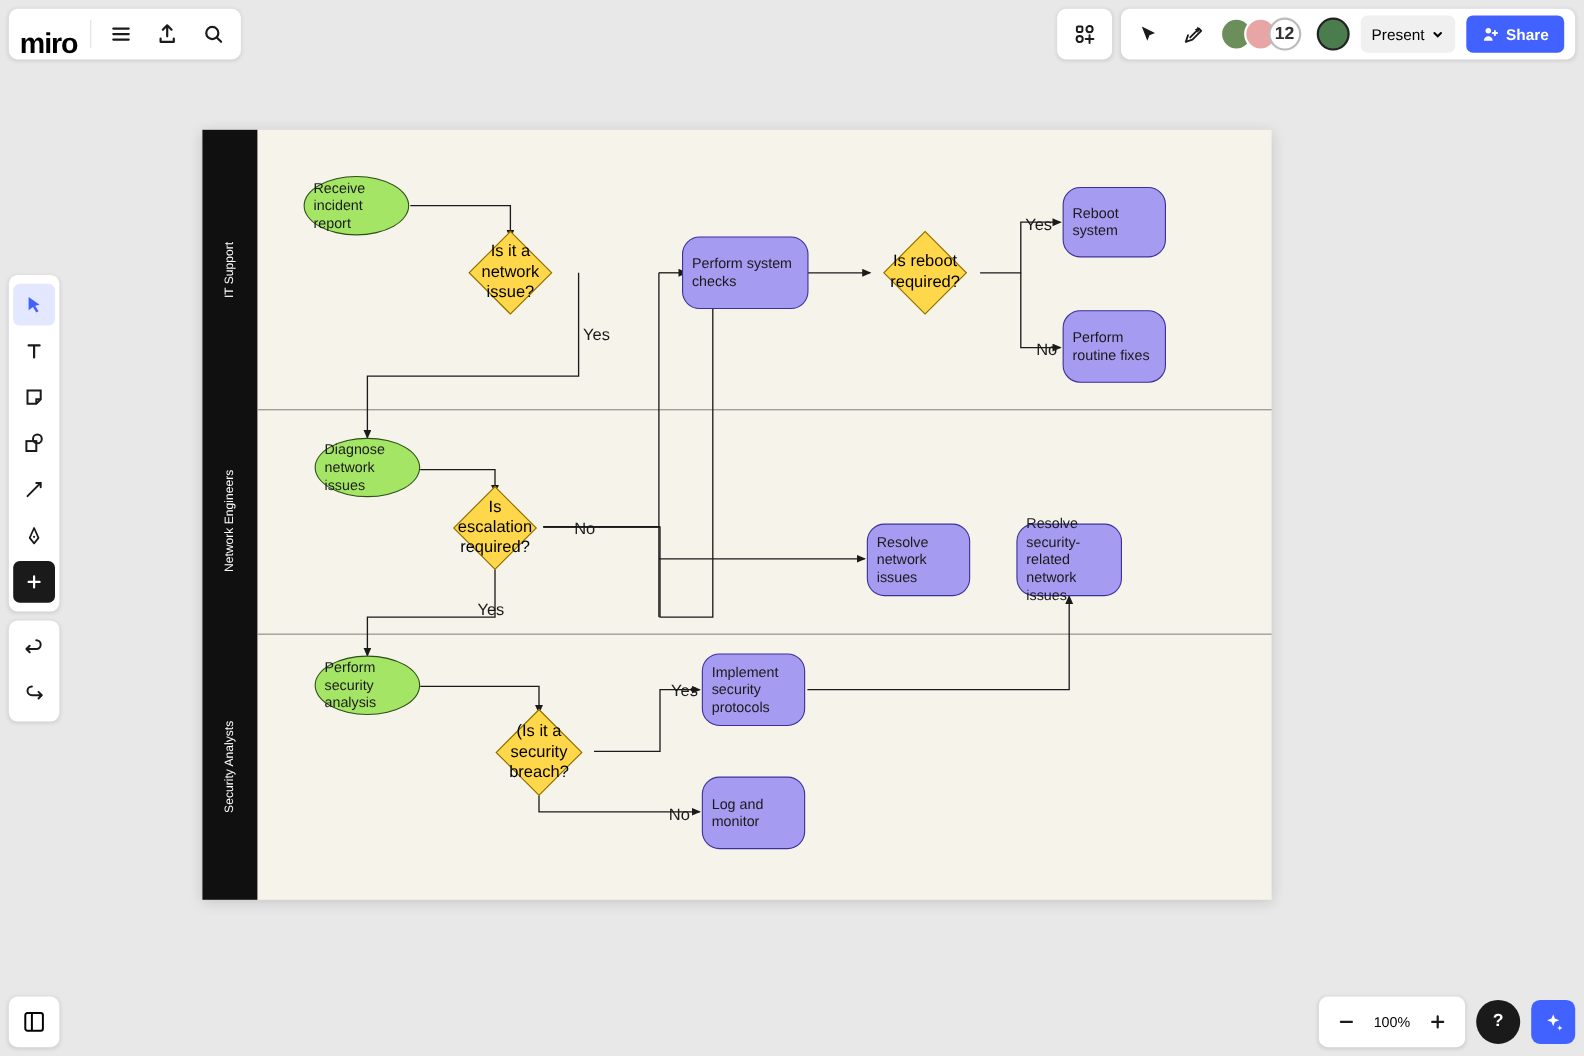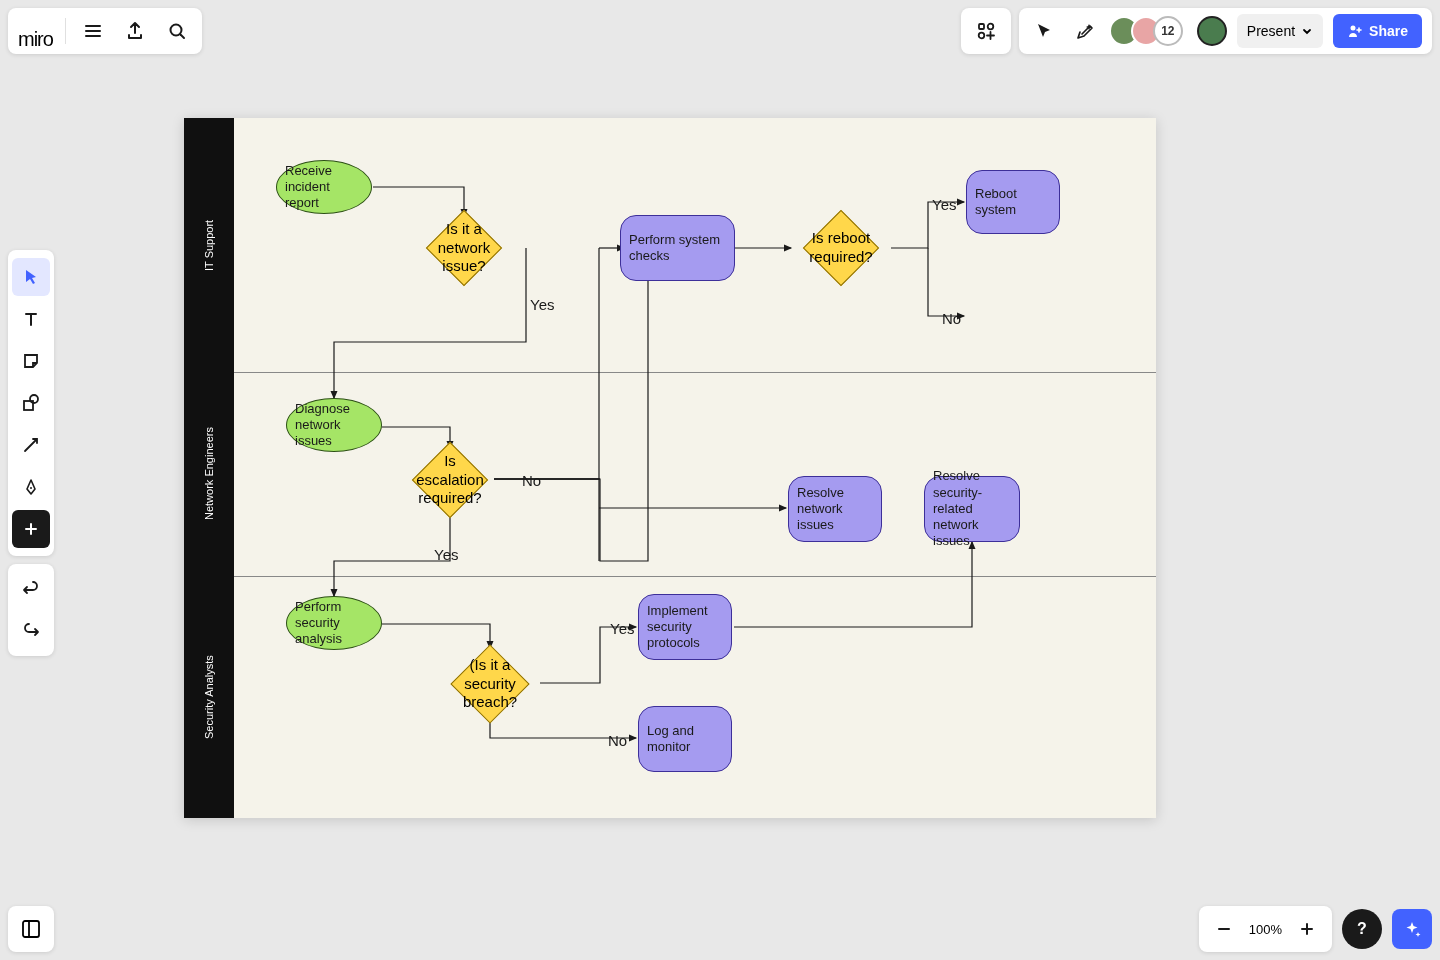--- a/index.html
+++ b/index.html
@@ -17,21 +17,21 @@
     top: 8px; left: 8px;
     background: #fff;
     border-radius: 8px;
     display: flex;
     align-items: center;
     height: 46px;
     padding: 0 10px;
     gap: 12px;
     box-shadow: 0 1px 4px rgba(0,0,0,.12);
   }
-  .logo { font-weight: 400; font-size: 20px; letter-spacing: -1px; margin-top: 16px; }
+  .logo { font-weight: 700; font-size: 26px; letter-spacing: -1px; margin-top: 16px; }
   .divider-v { width:1px; height:26px; background:#e0e0e0; }
   .icon-btn {
     width: 30px; height: 30px;
     display: flex; align-items: center; justify-content: center;
     border-radius: 4px; cursor: pointer;
     color:#1a1a1a;
   }
   
   .top-right {
     position: absolute; top:8px; right:8px;
@@ -43,21 +43,21 @@
     box-shadow: 0 1px 4px rgba(0,0,0,.12);
   }
   .avatars { display:flex; align-items:center; }
   .avatar {
     width:30px; height:30px; border-radius:50%;
     border:2px solid #fff; margin-left:-8px;
     display:flex; align-items:center; justify-content:center;
     font-size:11px; font-weight:600; color:#333;
   }
   .avatar:first-child{margin-left:0;}
-  .avatar.count{background:#fff;border:2px solid #bbb;color:#333;font-size:12px;}
+  .avatar.count{background:#fff;border:2px solid #bbb;color:#333;font-size:16px;}
   .present-btn {
     background:#f0f0f0; border-radius:6px; height:34px;
     display:flex; align-items:center; padding:0 10px; gap:6px;
     font-size:14px; font-weight:500; cursor:pointer;
   }
   .share-btn {
     background:#4262ff; color:#fff; border-radius:6px; height:34px;
     display:flex; align-items:center; padding:0 14px; gap:6px;
     font-size:14px; font-weight:600; cursor:pointer;
   }
@@ -336,20 +336,21 @@
   <div class="diamond-wrap" style="left:235px;top:100px;width:90px;height:60px">
     <div class="diamond" style="left:18px;top:3px;width:54px;height:54px"></div>
     <div class="diamond-text">Is it a network issue?</div>
   </div>
   <div class="shape rect" style="left:436px;top:97px;width:115px;height:66px">Perform system checks</div>
   <div class="diamond-wrap" style="left:612px;top:100px;width:90px;height:60px">
     <div class="diamond" style="left:18px;top:3px;width:54px;height:54px"></div>
     <div class="diamond-text">Is reboot required?</div>
   </div>
   <div class="shape rect" style="left:782px;top:52px;width:94px;height:64px">Reboot system</div>
+  <div class="shape rect" style="left:782px;top:164px;width:94px;height:66px">Perform routine fixes</div>
 
   <div class="shape oval" style="left:102px;top:280px;width:96px;height:54px">Diagnose network issues</div>
   <div class="diamond-wrap" style="left:221px;top:332px;width:90px;height:60px">
     <div class="diamond" style="left:18px;top:3px;width:54px;height:54px"></div>
     <div class="diamond-text">Is escalation required?</div>
   </div>
   <div class="shape rect" style="left:604px;top:358px;width:94px;height:66px">Resolve network issues</div>
   <div class="shape rect" style="left:740px;top:358px;width:96px;height:66px">Resolve security-related network issues</div>
 
   <div class="shape oval" style="left:102px;top:478px;width:96px;height:54px">Perform security analysis</div>

